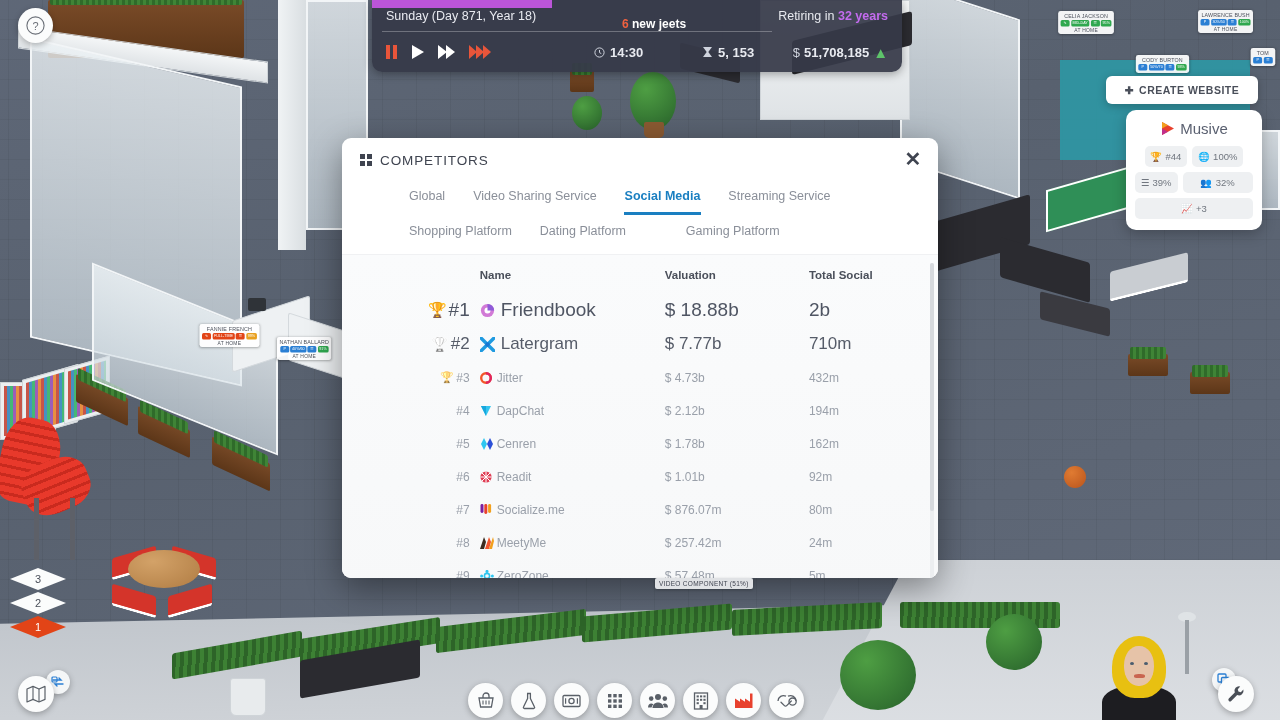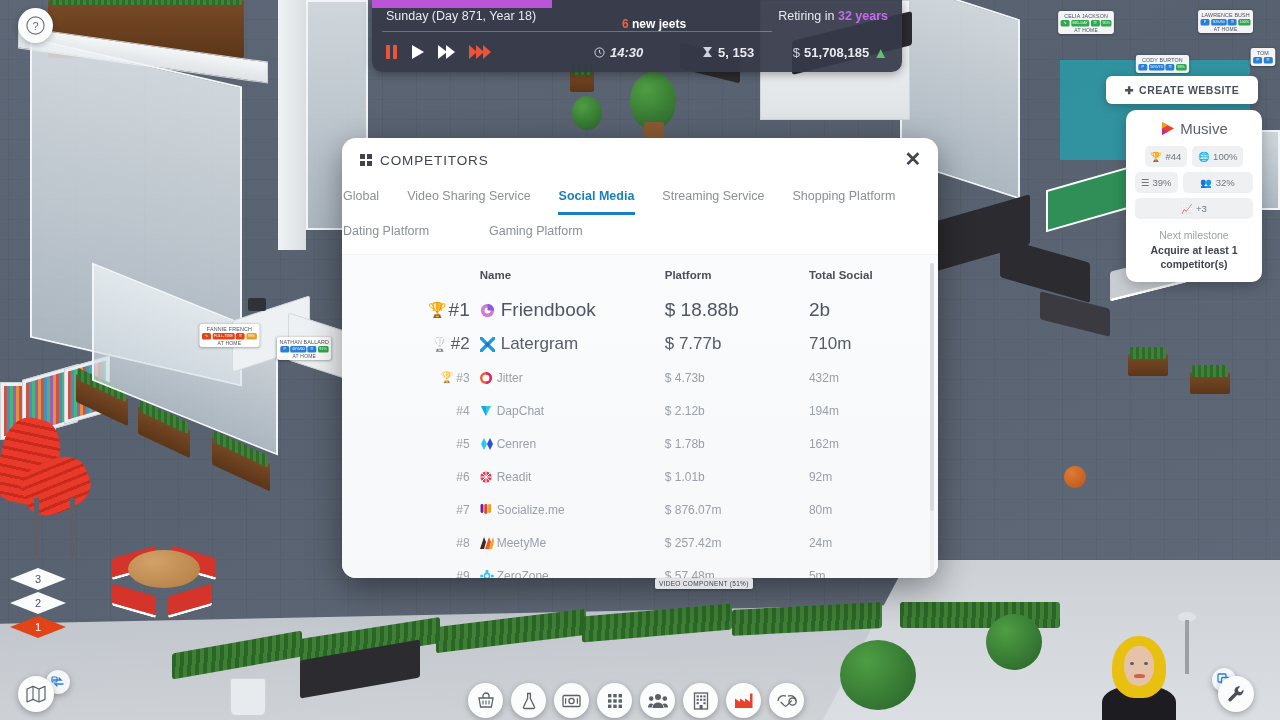--- a/index.html
+++ b/index.html
@@ -114,30 +114,30 @@
   }
   .hud-date { font-size:12.5px; color:#e9ebf1; }
   .hud-jeets { position:absolute; left:250px; font-size:12px; font-weight:bold; color:#fff;margin-top:16px; }
   .hud-jeets b { color:#f0613f; }
   .hud-retire { position:absolute; right:14px; font-size:12.5px; }
   .hud-retire b { color:#c36bee; }
   .hud-bottom {
     height:40px; display:flex; align-items:center; padding:0 14px; position:relative;
   }
   .spd { margin-right:14px; cursor:pointer; display:flex; align-items:center; }
-  .hud-clock { position:absolute; left:222px; font-size:13px; font-weight:bold; display:flex; align-items:center; gap:5px;font-style:italic;}
+  .hud-clock { position:absolute; left:222px; font-size:13px; font-weight:bold; display:flex; align-items:center; gap:5px;}
   .hud-users { position:absolute; left:330px; font-size:13px; font-weight:bold; display:flex; align-items:center; gap:5px;}
   .hud-money { position:absolute; right:14px; font-size:13px; font-weight:bold; display:flex; align-items:center; gap:4px;}
   .hud-money .up { color:#5ec46a; font-size:15px; }
   .hud-money .dollar { color:#cfd3dd; font-weight:normal; }
 
   
   #dialog {
     position:absolute; left:342px; top:138px; width:596px; height:440px;
-    background:#fff; border-radius:14px;
+    background:#fff; border-radius:9px;
     box-shadow:0 10px 34px rgba(0,0,0,.40);
     overflow:hidden;
   }
   .dlg-head {
     height:44px; display:flex; align-items:center; padding:0 18px;
     position:relative;
   }
   .dlg-title {
     font-size:13.5px; letter-spacing:.9px; color:#3f4450; font-weight:400;
   }
@@ -145,22 +145,23 @@
     display:inline-grid; grid-template-columns:5px 5px; gap:2px;
     margin-right:8px; vertical-align:middle;
   }
   .grid-icon i { width:5px; height:5px; background:#3f4450; display:block; }
   .dlg-close {
     position:absolute; right:14px; top:11px; width:22px; height:22px;
     font-size:20px; line-height:20px; color:#3f4450; cursor:pointer;
     text-align:center; font-weight:bold;
   }
   .tabs {
-    padding:0 0; display:flex; flex-wrap:wrap; column-gap:26px; row-gap:2px;
+    padding:0 18px; display:flex; flex-wrap:wrap; column-gap:26px; row-gap:2px;
     padding-bottom:4px;
+    margin-left:48px;
   }
   .tab {
     font-size:12.5px; color:#8a8f99; padding:7px 1px 9px; cursor:pointer;
     border-bottom:3px solid transparent; white-space:nowrap;
   }
   .tab.active { color:#1a7fc1; font-weight:bold; border-bottom-color:#1a7fc1; }
   .tbl-wrap {
     position:relative; height:342px; overflow:hidden;
     background:linear-gradient(180deg,#fafbfc,#f7f8f9);
     border-top:1px solid #f0f1f3;
@@ -498,21 +499,21 @@
     <div class="tab" style="flex-basis:100%;max-width:120px;">Dating Platform</div>
     <div class="tab">Gaming Platform</div>
   </div>
 
   <div class="tbl-wrap">
     <table class="tbl">
       <thead>
         <tr>
           <th class="c-rank"></th>
           <th class="c-name">Name</th>
-          <th class="c-val">Platform</th>
+          <th class="c-val">Valuation</th>
           <th class="c-usr">Total Social</th>
         </tr>
       </thead>
       <tbody>
         <tr class="row-r1">
           <td class="c-rank">
             <div class="rank-cell">
                 <span style="font-size:15px;">🏆</span>
                 <span>#1</span>
               </div>
@@ -744,24 +745,20 @@
       <span>39%</span>
     </div>
     <div class="badge w2">
       <span>👥</span>
       <span>32%</span>
     </div>
     <div class="badge w2">
       <span>📈</span>
       <span>+3</span>
     </div>
-  </div>
-  <div class="milestone">
-    <div class="ms-label">Next milestone</div>
-    <div class="ms-text">Acquire at least 1 competitor(s)</div>
   </div>
 </div>
 
 <div class="circ" id="help-btn">
   <svg width="19" height="19" viewBox="0 0 19 19">
       <circle cx="9.5" cy="9.5" r="8.6" fill="none" stroke="#6b7078" stroke-width="1.1"></circle>
       <text x="9.5" y="13.6" text-anchor="middle" font-size="11" fill="#6b7078" font-family="Liberation Sans, sans-serif">?</text>
     </svg>
 </div>
 

